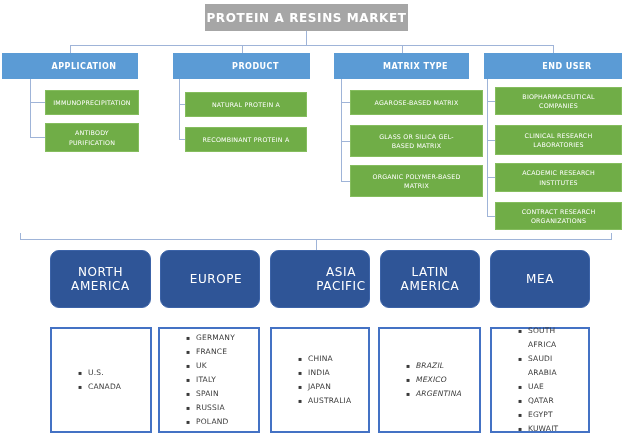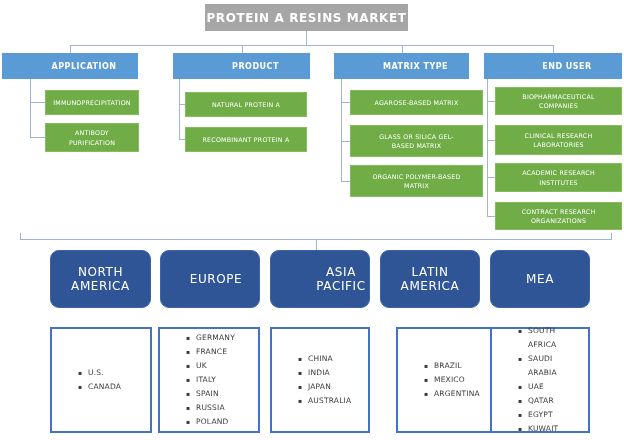--- a/index.html
+++ b/index.html
@@ -131,21 +131,21 @@
 
   <div class="cbox" style="left:270px;width:100px;">
     <ul class="clist">
       <li>CHINA</li>
       <li>INDIA</li>
       <li>JAPAN</li>
       <li>AUSTRALIA</li>
     </ul>
   </div>
 
-  <div class="cbox" style="left:396px;width:103px;">
+  <div class="cbox" style="left:378px;width:103px;font-style:italic;">
     <ul class="clist">
       <li>BRAZIL</li>
       <li>MEXICO</li>
       <li>ARGENTINA</li>
     </ul>
   </div>
 
   <div class="cbox" style="left:490px;width:100px;">
     <ul class="clist">
       <li>SOUTH

